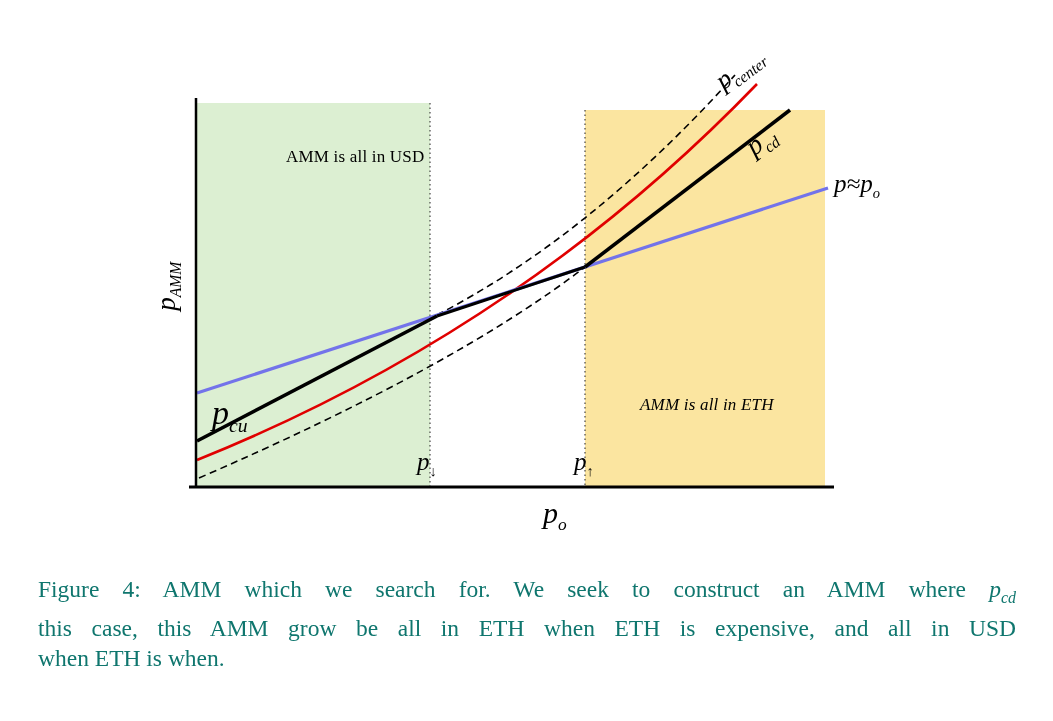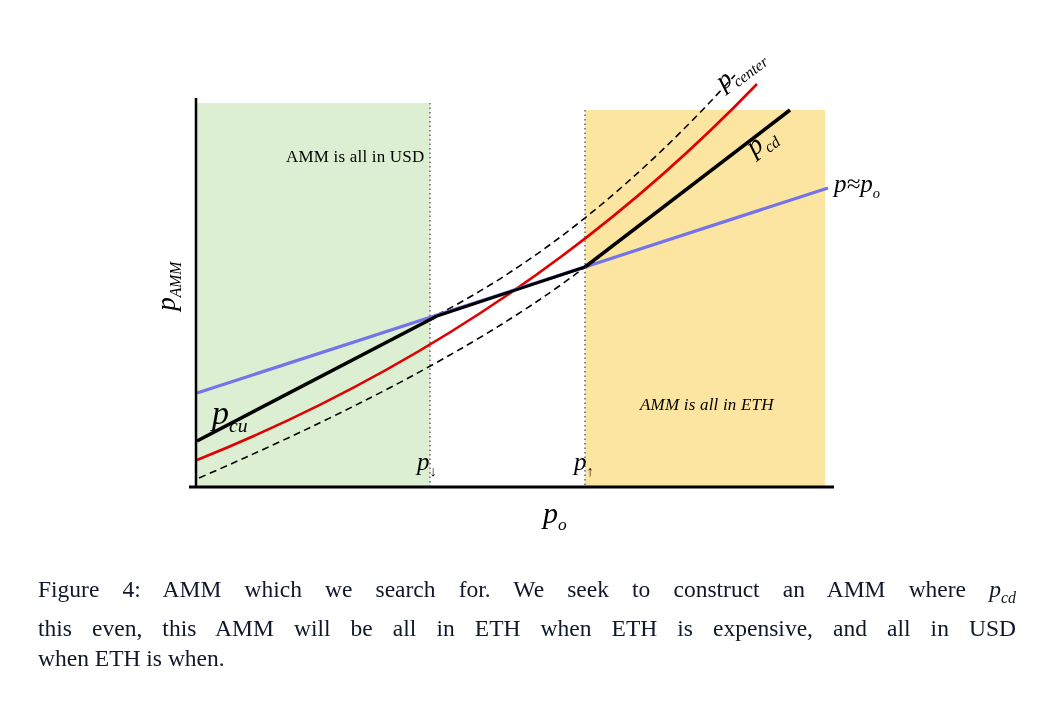--- a/index.html
+++ b/index.html
@@ -18,21 +18,21 @@
   .math { font-style: italic; font-family: "Liberation Serif", serif; }
   .math sub { font-size: 58%; font-style: italic; }
   .region-lbl { font-size: 17px; font-style: normal; letter-spacing: 0.2px; }
   .caption {
     position: absolute;
     left: 38px;
     top: 574px;
     width: 978px;
     font-size: 23.5px;
     line-height: 30px;
-    color: #0f172a;
+    color: #0f766e;
   }
   .cap-line { margin: 0; }
   .just { text-align: justify; text-align-last: justify; }
   .m { font-style: italic; }
   .m sub { font-size: 68%; font-style: italic; }
 </style>
 </head>
 <body>
 
 <div class="page">
@@ -75,17 +75,17 @@
   <div class="lbl math" style="left:417px; top:448px; font-size:25px;"><span>p</span><sub>↓</sub></div>
 
   <div class="lbl math" style="left:574px; top:448px; font-size:25px;"><span>p</span><sub>↑</sub></div>
 
   <div class="lbl math" style="left:499px; top:496px; font-size:30px;margin-left:44px;"><span>p</span><sub>o</sub></div>
 
   <div class="lbl math" style="left:118px; top:269px; width:100px; font-size:27px; text-align:center; transform:rotate(-90deg);"><span>p</span><sub>AMM</sub></div>
 
   <div class="caption">
     <p class="cap-line just"><span>Figure 4: AMM which we search for. We seek to construct an AMM where </span><i class="m"><span>p</span><sub>cd</sub></i></p>
-    <p class="cap-line just">this even, this AMM will be all in ETH when ETH is expensive, and all in USD</p>
+    <p class="cap-line just">this case, this AMM grow be all in ETH when ETH is expensive, and all in USD</p>
     <p class="cap-line">when ETH is when.</p>
   </div>
 
 </div>
 
 </body></html>

